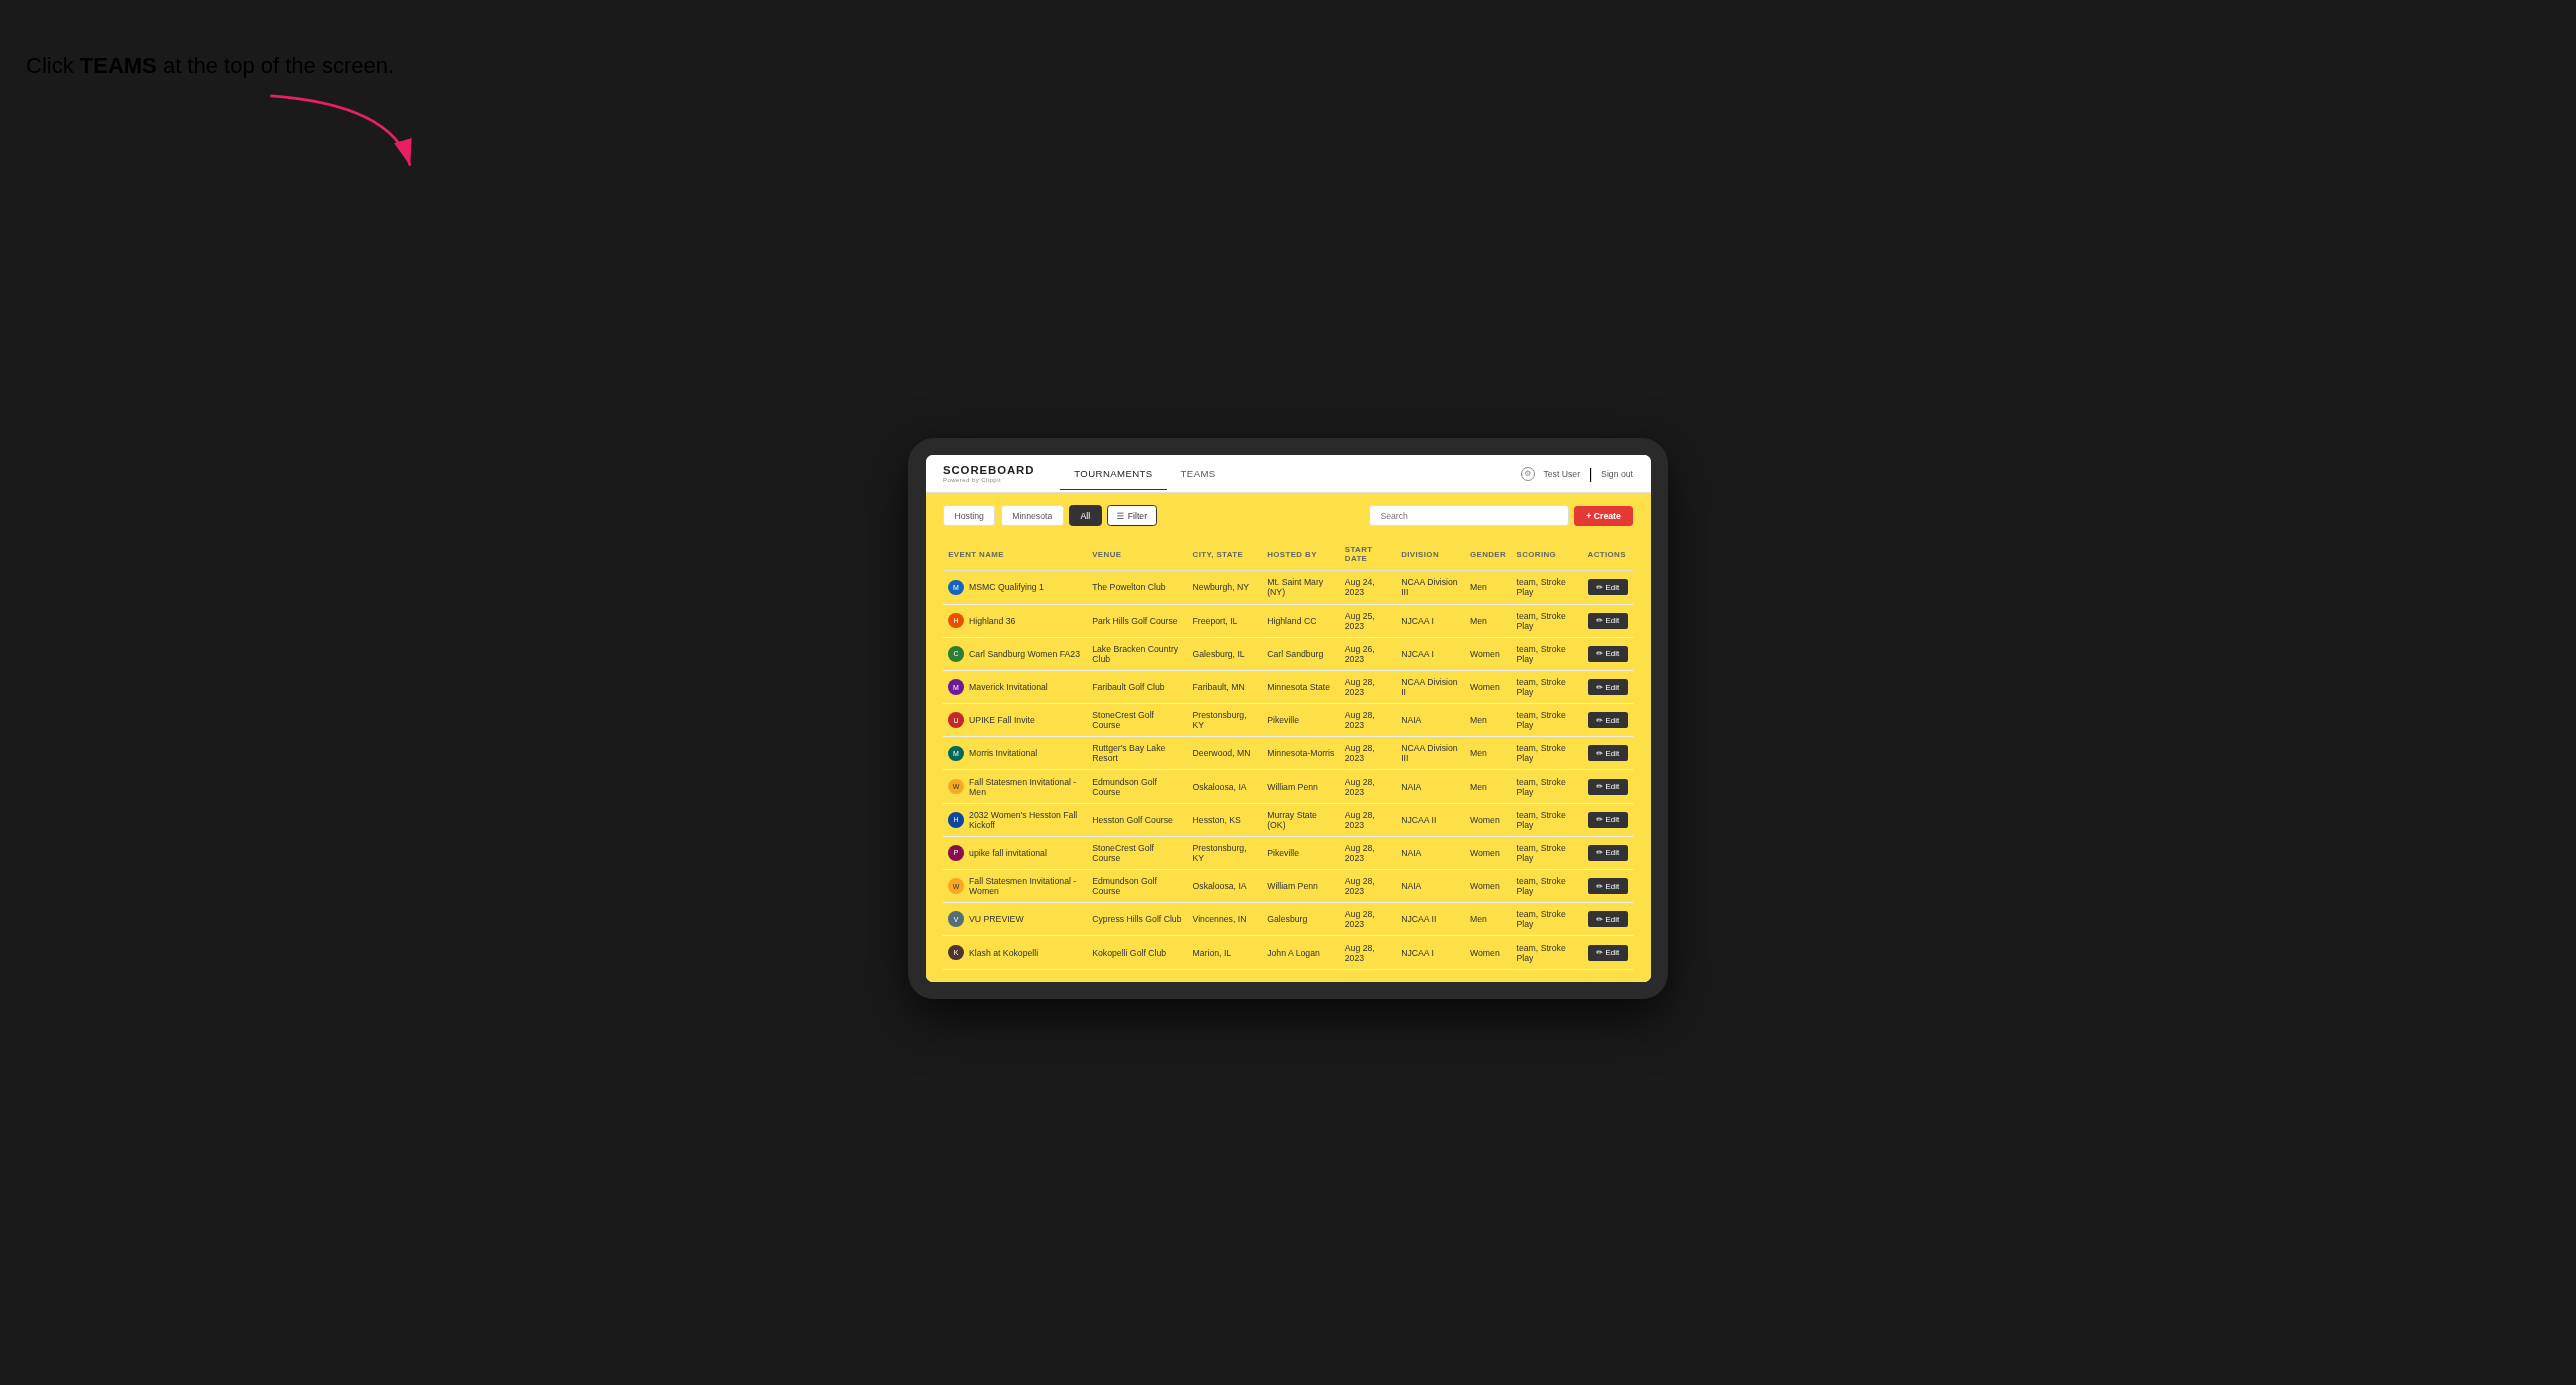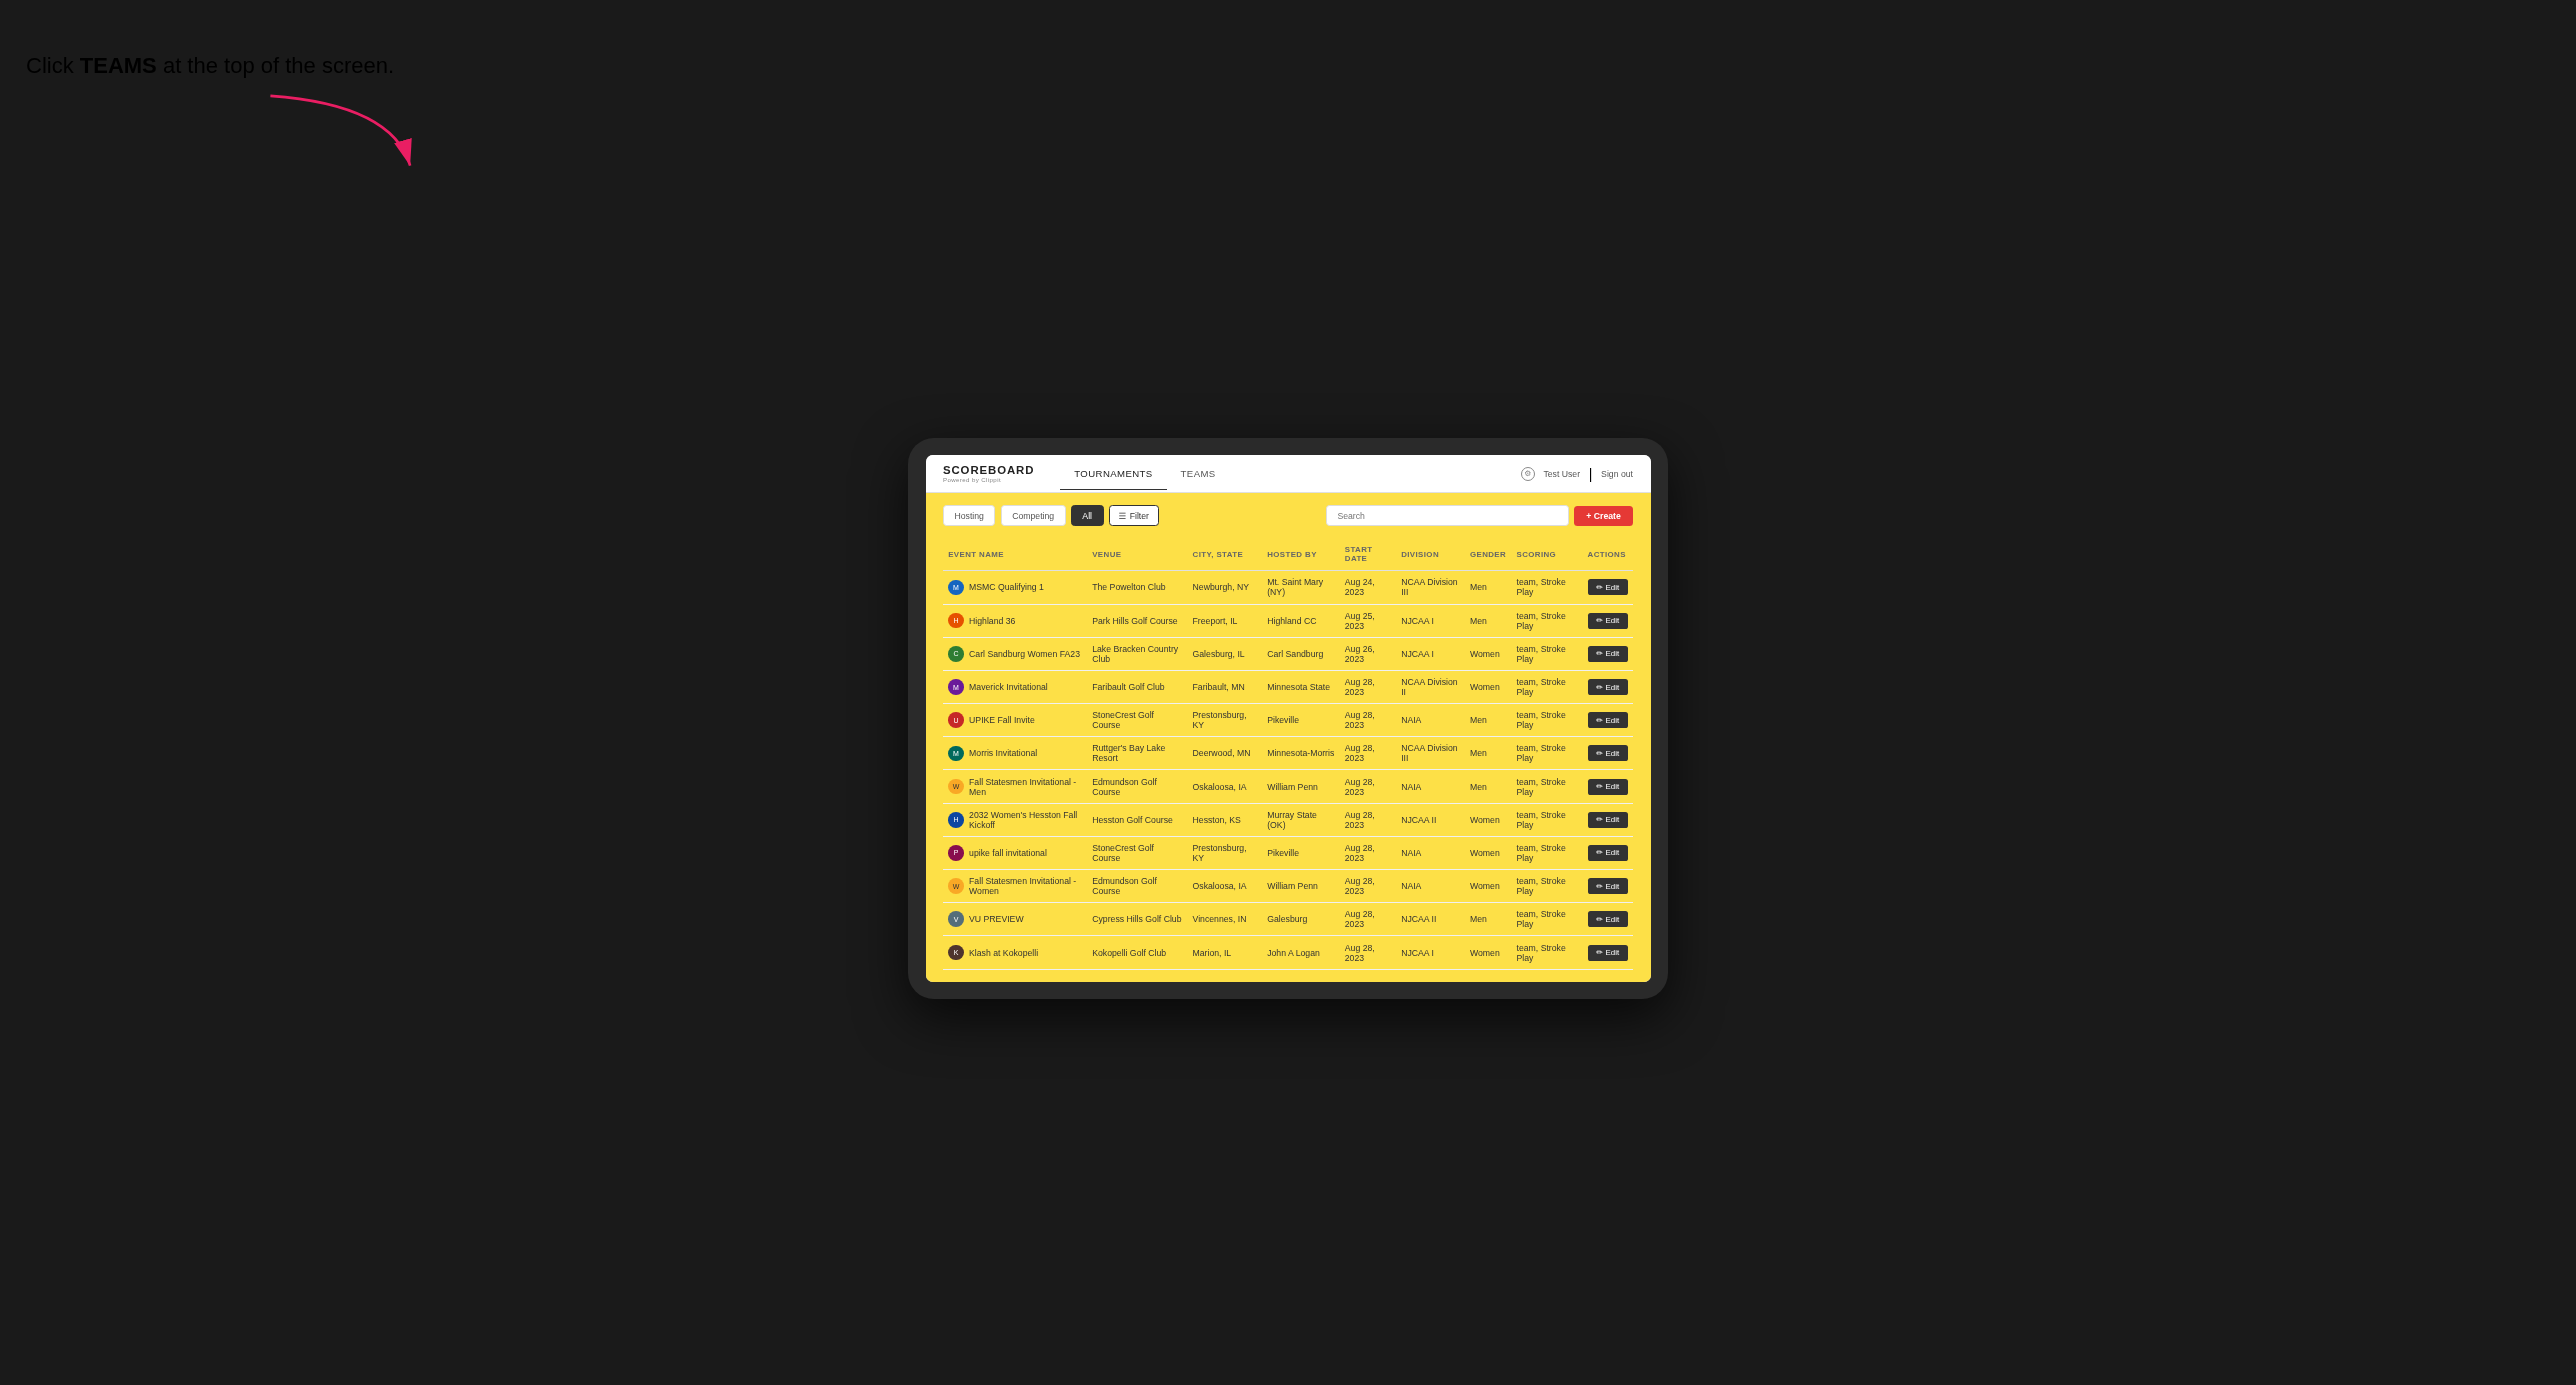--- a/index.html
+++ b/index.html
@@ -168,21 +168,21 @@
       align-items: center;
       gap: 3.5px;
     }
 
     .search-box {
       margin-left: auto;
       padding: 4.4px 10.5px;
       font-size: 8.7px;
       border: 0.9px solid #ddd;
       border-radius: 3.5px;
-      width: 243px;
+      width: 200px;
       color: #888;
       background: #fff;
     }
 
     .create-btn {
       padding: 5.2px 12.2px;
       font-size: 8.7px;
       background: #e53935;
       color: #fff;
       border: none;
@@ -321,21 +321,21 @@
         <span class="nav-user">Test User</span>
         <span>|</span>
         <span class="nav-signout">Sign out</span>
       </div>
     </nav>
 
     <div class="content">
 
       <div class="filter-bar">
         <button class="filter-tab">Hosting</button>
-        <button class="filter-tab">Competing</button>
+        <button class="filter-tab">Minnesota</button>
         <button class="filter-tab active">All</button>
         <button class="filter-btn">
           <span>☰</span>
           <span>Filter</span>
         </button>
         <input class="search-box" type="text" placeholder="Search" style="">
         <button class="create-btn">+ Create</button>
       </div>
 
       <div class="table-container">

